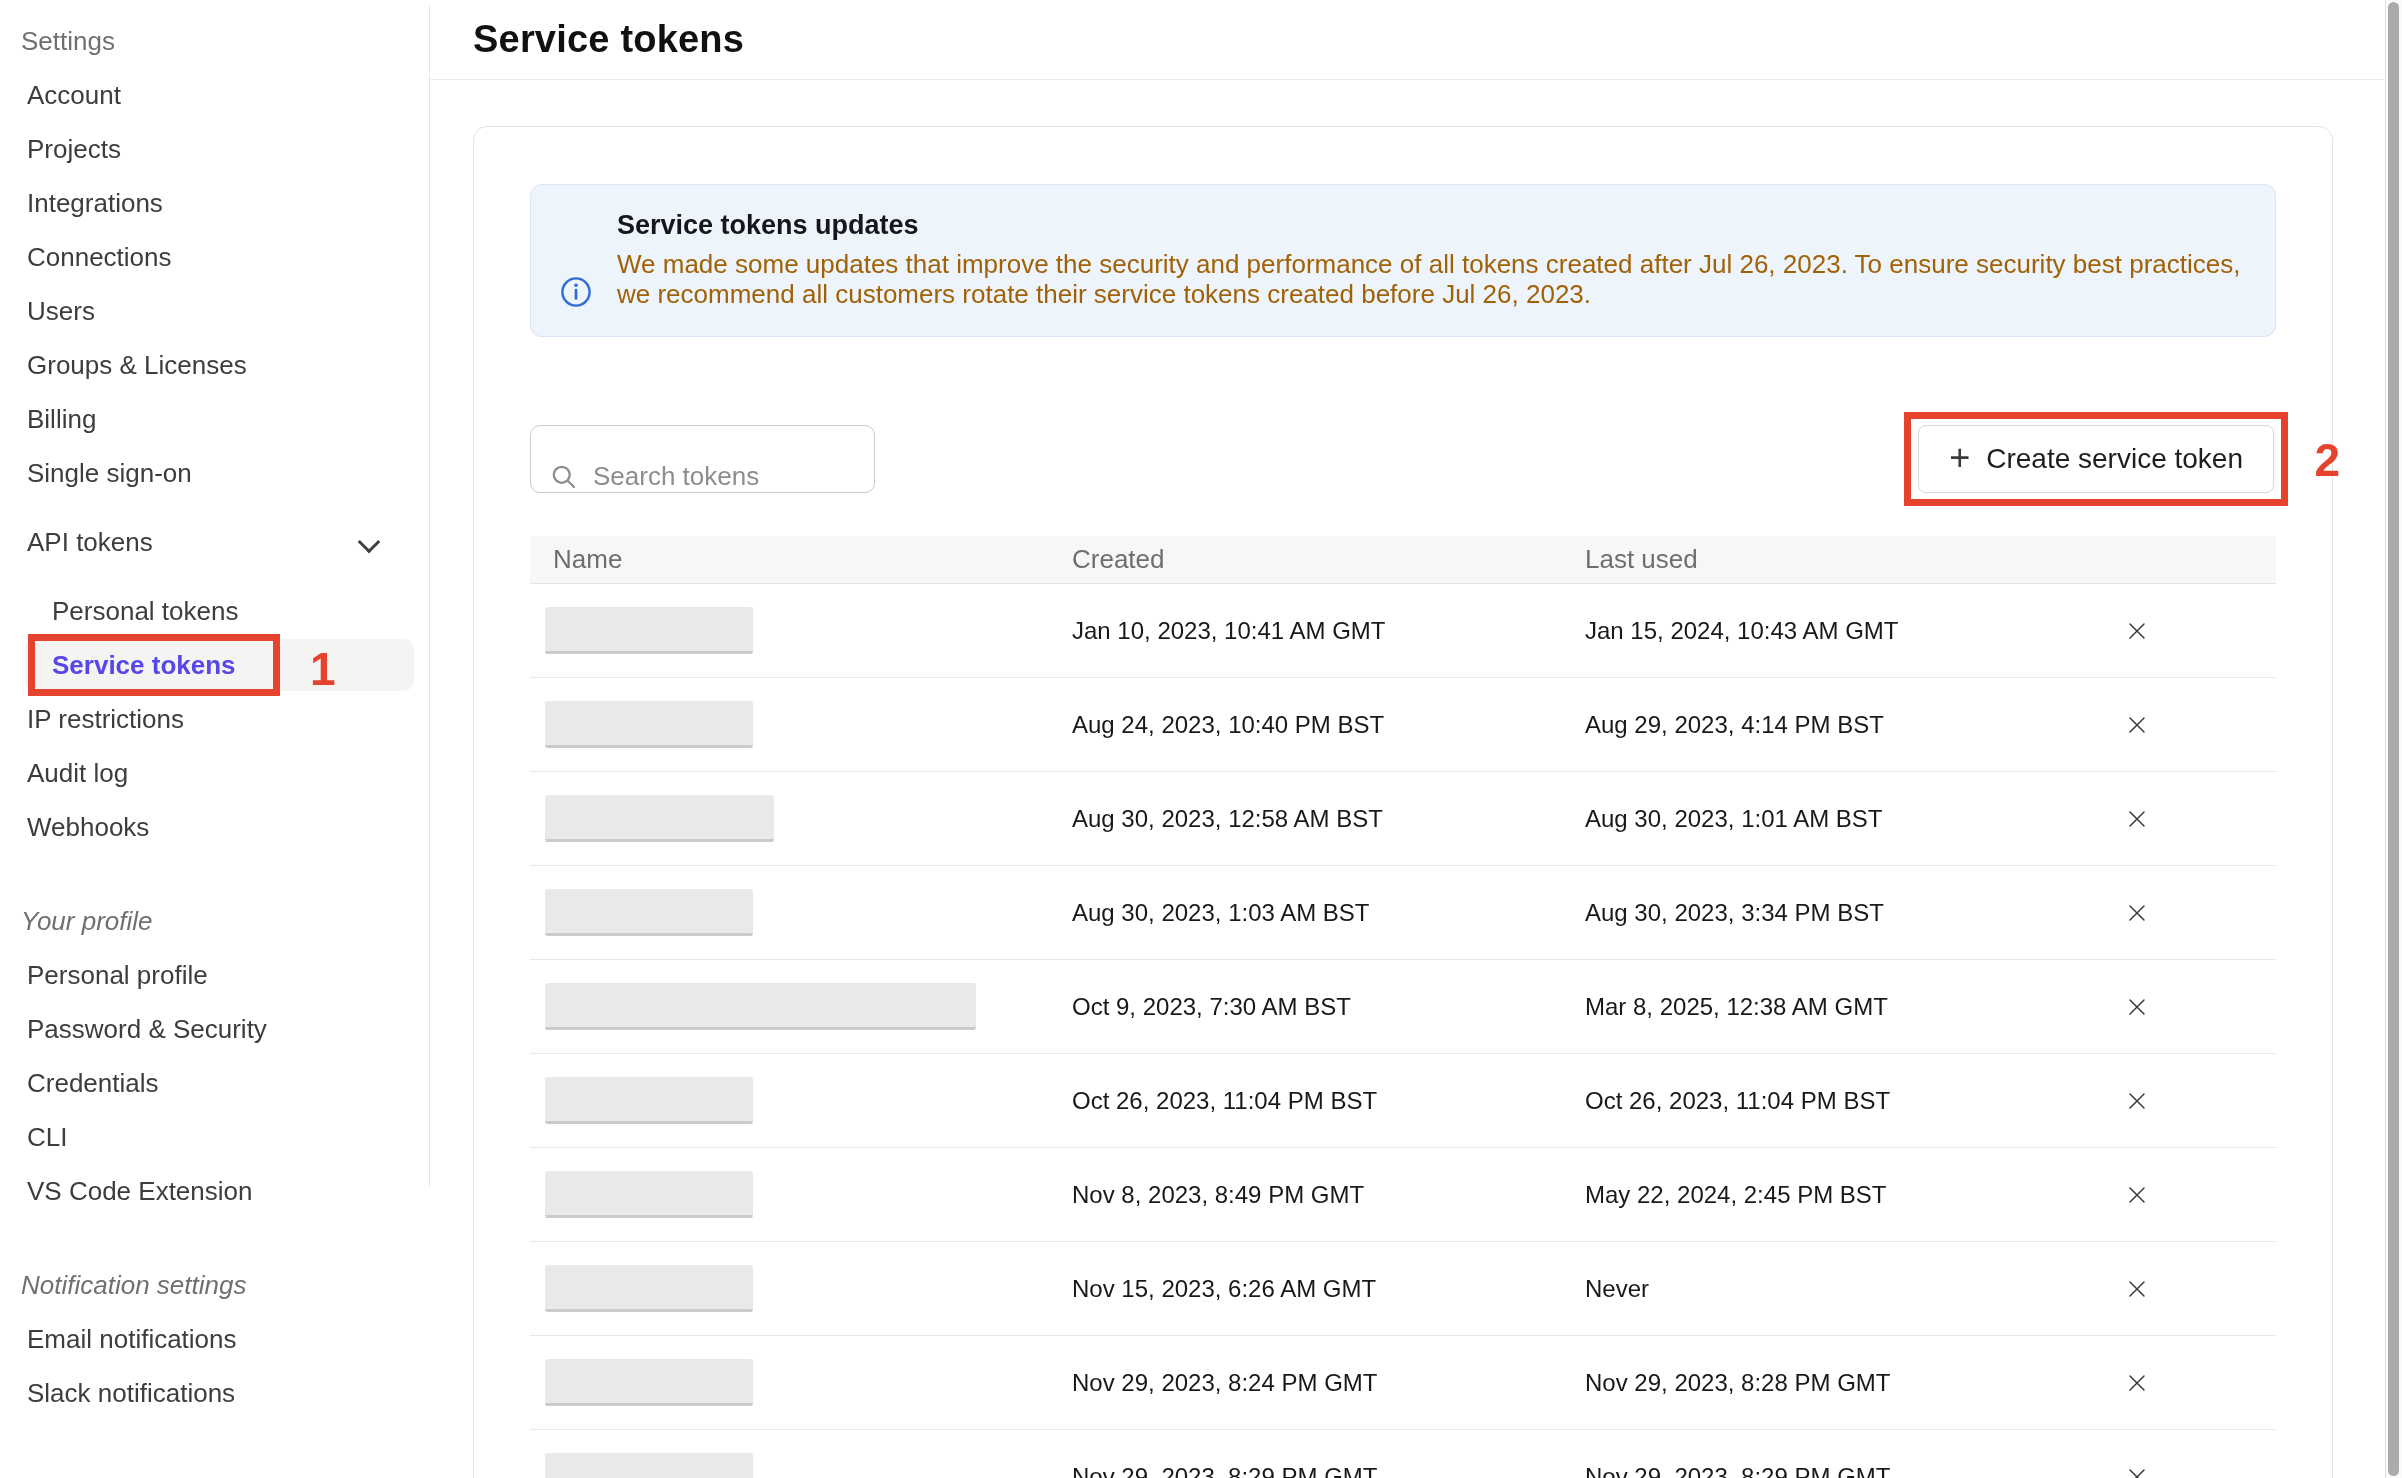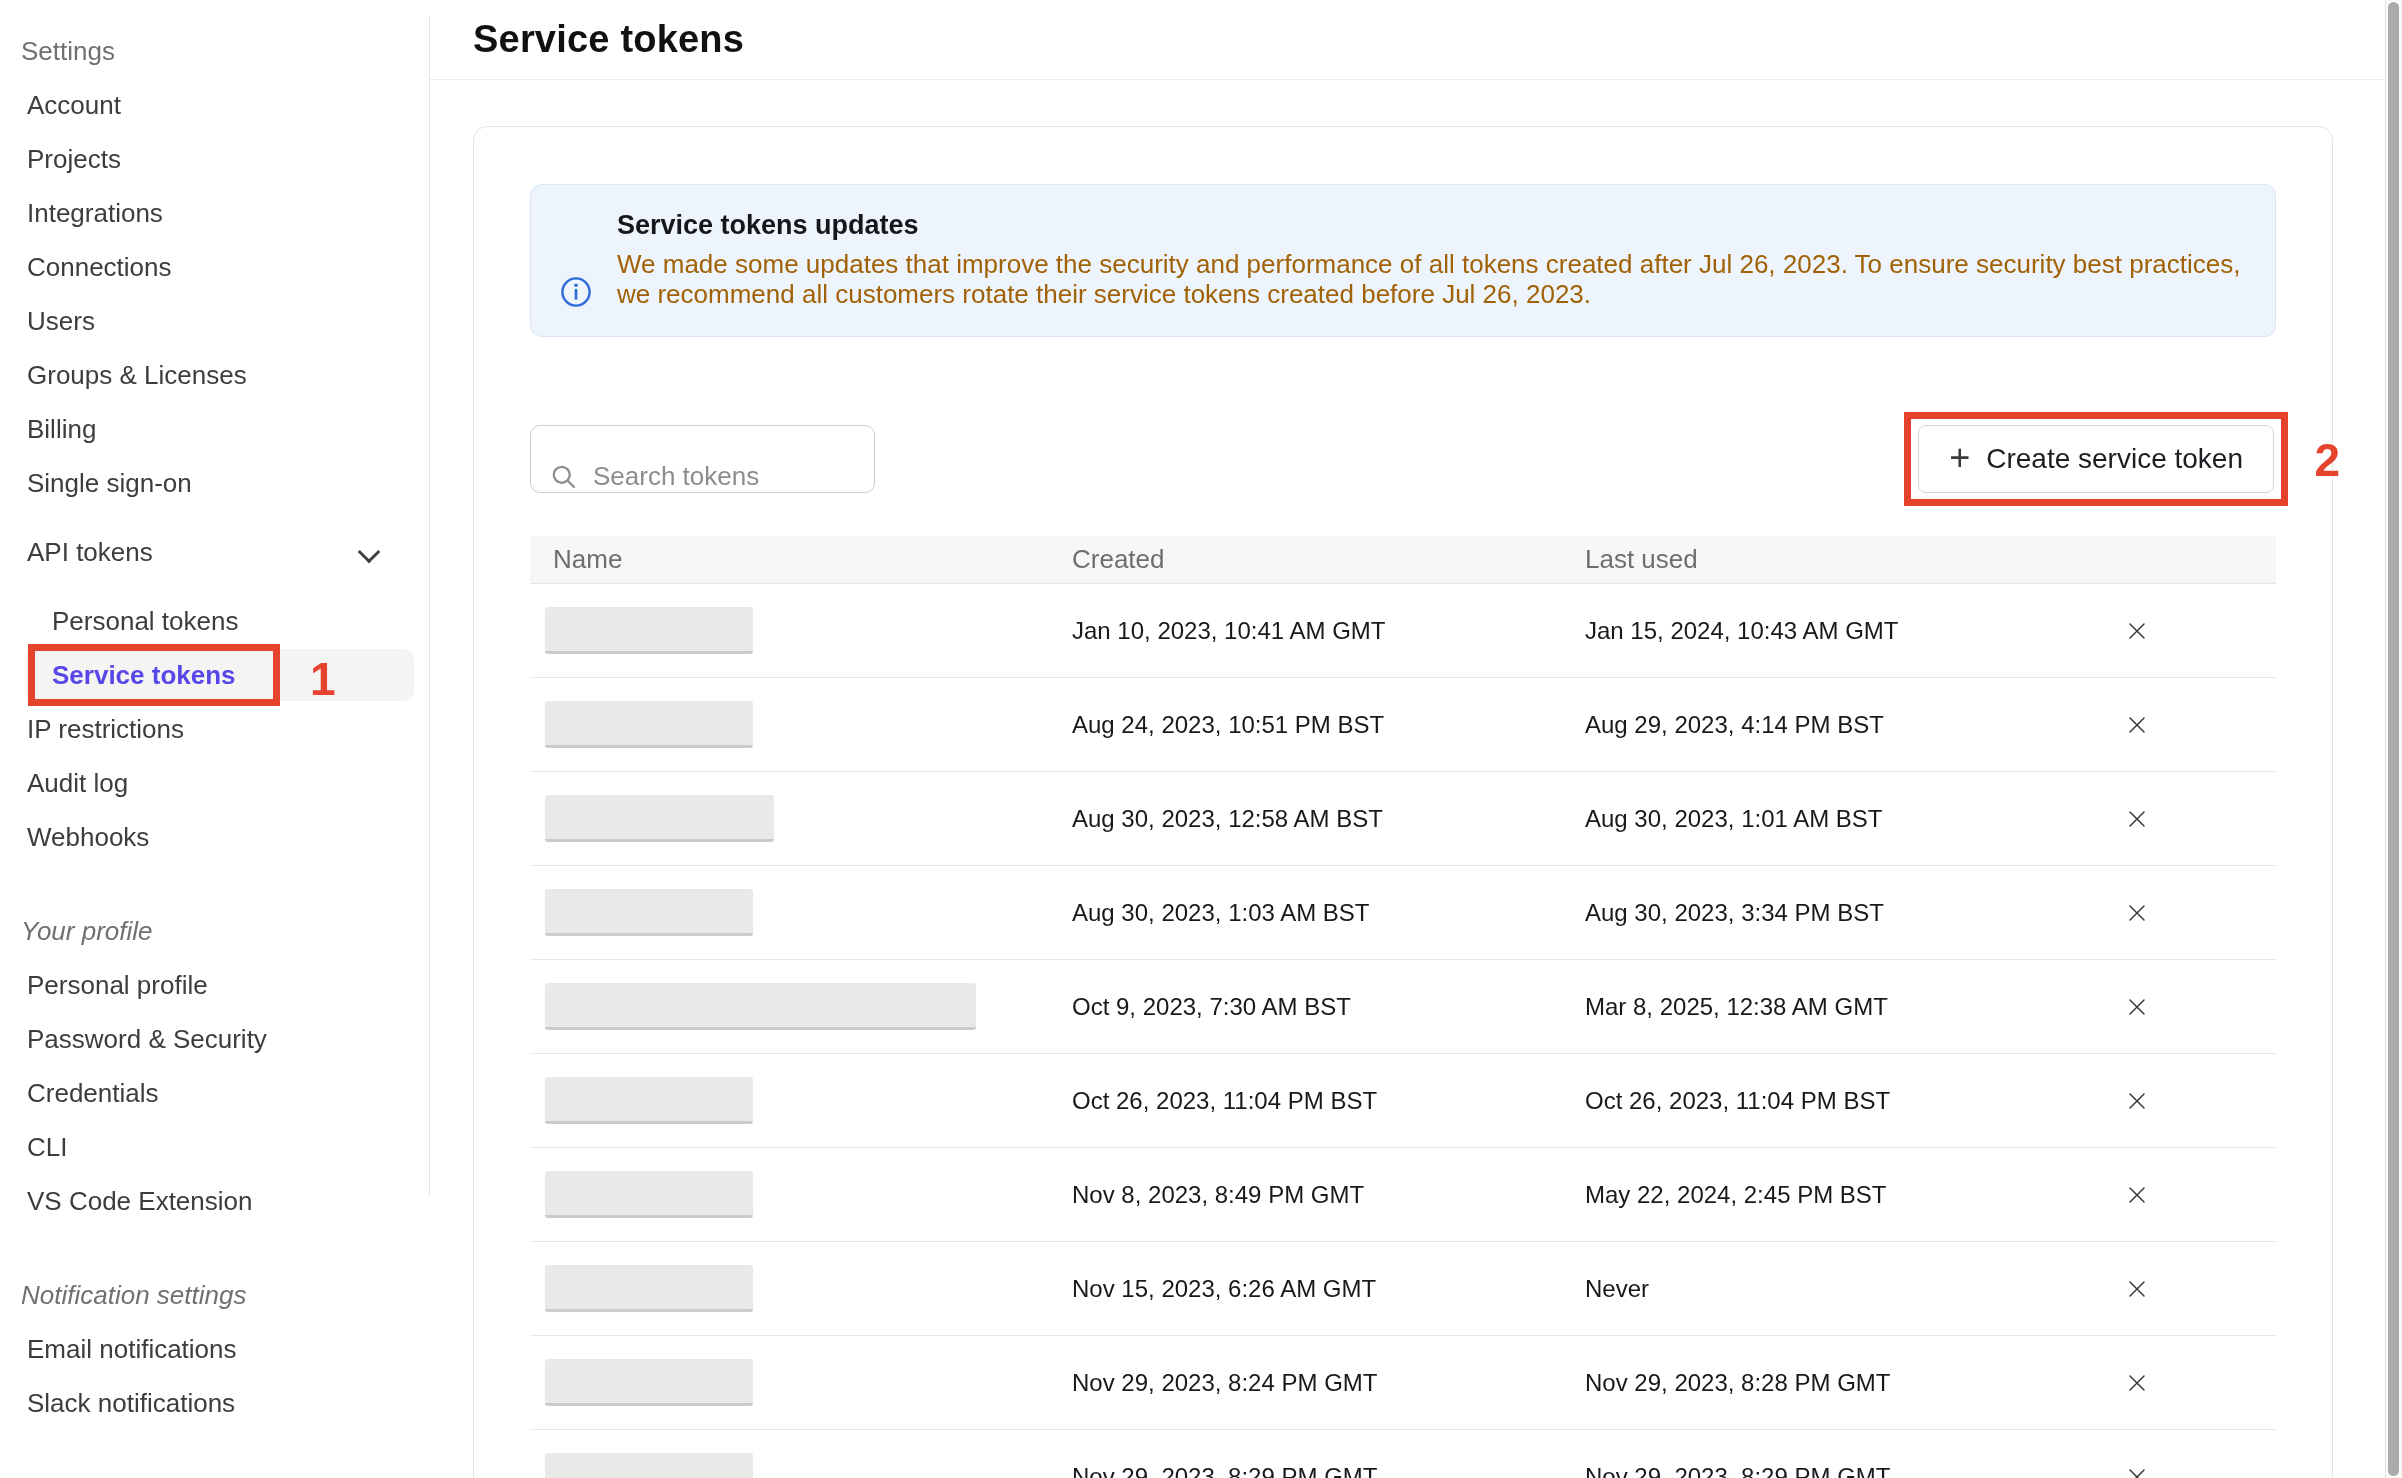--- a/index.html
+++ b/index.html
@@ -1,21 +1,21 @@
 <!DOCTYPE html>
 <html style="--accent-red: #e5432e; --active-link: #5847e8; --banner-bg: #eef4fb;"><head>
 <meta charset="utf-8">
 <style>
   * { margin:0; padding:0; box-sizing:border-box; }
   html,body { width:2402px; height:1478px; overflow:hidden; background:#ffffff;
               font-family:"Liberation Sans","DejaVu Sans",sans-serif; color:#2b2b2b; }
   body { position:relative; }
 
   
-  .sidebar { position:absolute; left:0; top:16px; width:430px; height:1180px;
+  .sidebar { position:absolute; left:0; top:6px; width:430px; height:1180px;
              border-right:1px solid #e5e5e5; padding-top:8px; background:#fff; }
   .side-row { position:relative; height:54px; display:flex; align-items:center;
               padding-left:27px; font-size:26px; color:#3d3d3d; cursor:pointer; }
   .side-row.header { color:#70706e; cursor:default; padding-left:21px; }
   .side-row.indent { padding-left:52px; }
   .side-row.gap-sm { margin-top:15px; }
   .side-row.gap-lg { margin-top:40px;font-style:italic; }
   .side-row .label { position:relative; z-index:2; }
   .side-row.active .label { color:var(--active-link); font-weight:700; }
   .pill { position:absolute; left:25px; right:15px; top:1px; bottom:1px;
@@ -222,21 +222,21 @@
                 <svg width="28" height="28" viewBox="0 0 28 28" fill="none">
                   <path d="M7 7 L21 21 M21 7 L7 21" stroke="#3a3a3a" stroke-width="1.5" stroke-linecap="round"></path>
                 </svg>
               </button>
             </div>
           </div>
           <div class="trow">
             <div class="cell">
               <div class="ph-block" style="width: 208px;"></div>
             </div>
-            <div class="cell">Aug 24, 2023, 10:51 PM BST</div>
+            <div class="cell">Aug 24, 2023, 10:40 PM BST</div>
             <div class="cell">Aug 29, 2023, 4:14 PM BST</div>
             <div class="cell">
               <button class="del-btn">
                 <svg width="28" height="28" viewBox="0 0 28 28" fill="none">
                   <path d="M7 7 L21 21 M21 7 L7 21" stroke="#3a3a3a" stroke-width="1.5" stroke-linecap="round"></path>
                 </svg>
               </button>
             </div>
           </div>
           <div class="trow">

